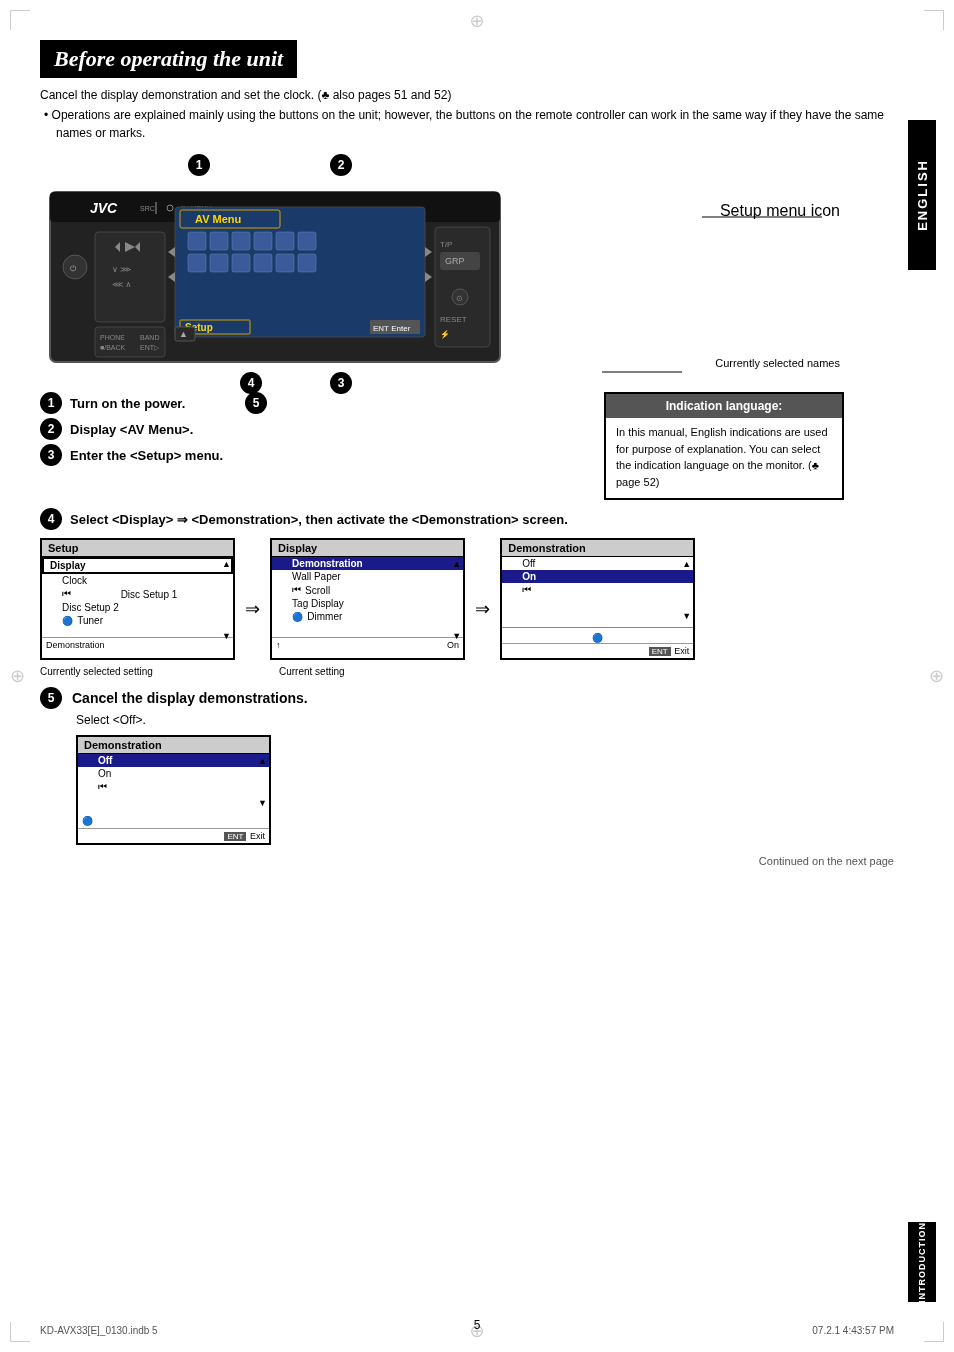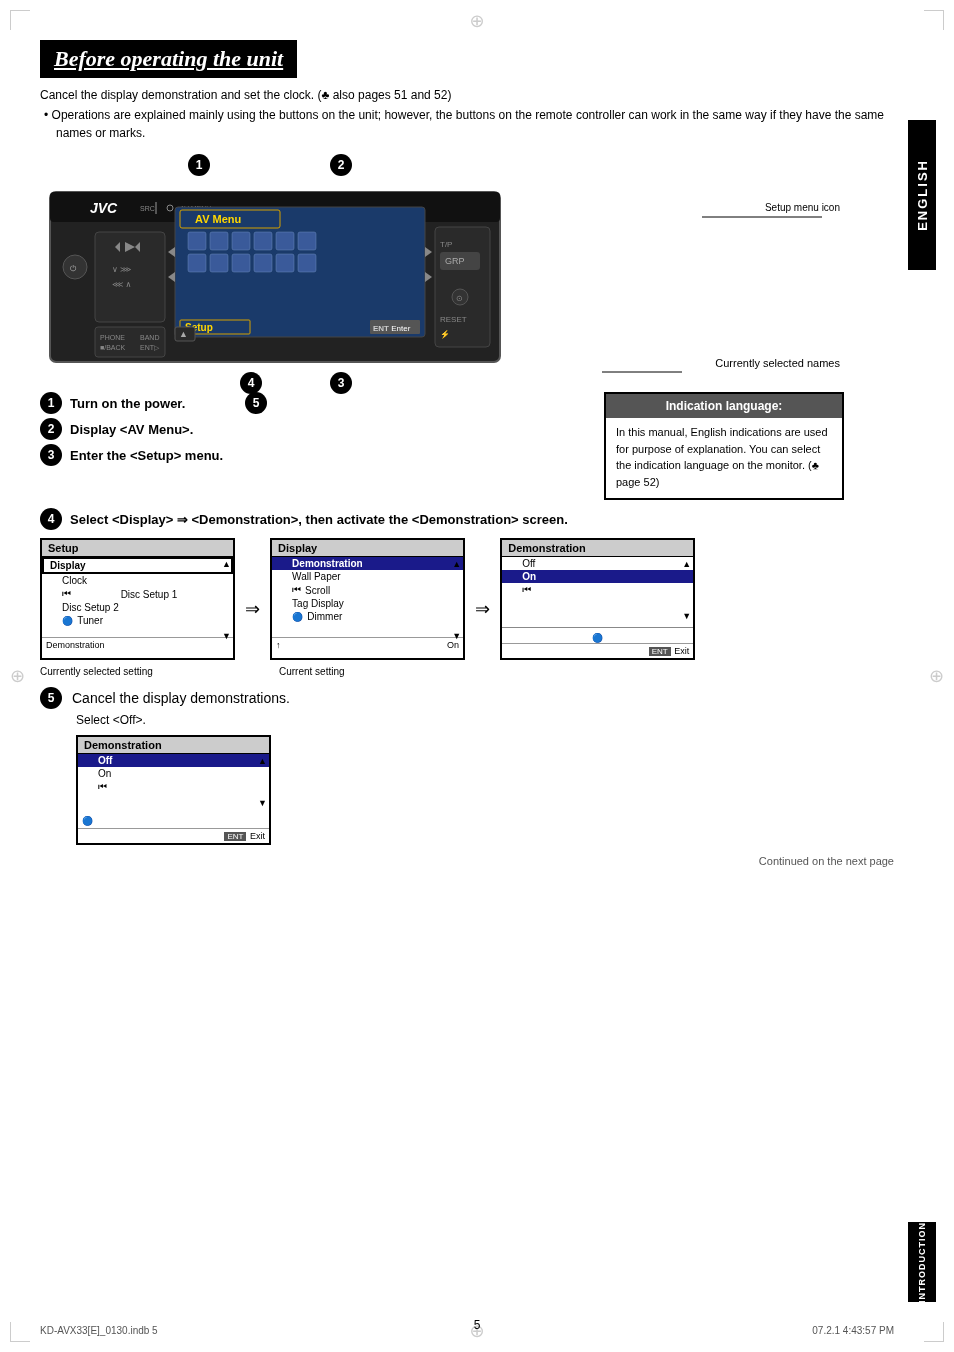--- a/index.html
+++ b/index.html
@@ -118,21 +118,20 @@
       padding: 6px 14px;
       margin-bottom: 10px;
       display: inline-block;
     }
     .title-banner h1 {
       color: #fff;
       font-size: 22px;
       font-style: italic;
       font-weight: bold;
       font-family: Georgia, serif;
-      text-decoration: underline;
     }
 
     .subtitle-text {
       font-size: 12px;
       margin-bottom: 4px;
     }
     .bullet-text {
       font-size: 12px;
       padding-left: 16px;
       margin-bottom: 10px;
@@ -284,21 +283,21 @@
       margin-top: 8px;
     }
     .step5-header {
       display: flex;
       align-items: center;
       gap: 10px;
       margin-bottom: 4px;
     }
     .step5-title {
       font-size: 14px;
-      font-weight: normal;
+      font-weight: bold;
     }
     .step5-sub {
       font-size: 12px;
       margin-bottom: 8px;
       margin-left: 36px;
     }
 
     
     .demo-panel {
       border: 2px solid #000;
@@ -472,21 +471,21 @@
       <div style="position:absolute; left:290px; top:220px;">
         <div class="circle-num">3</div>
       </div>
       <div style="position:absolute; left:200px; top:220px;">
         <div class="circle-num">4</div>
       </div>
       <div style="position:absolute; left:205px; top:240px;">
         <div class="circle-num">5</div>
       </div>
 
-      <div style="position:absolute; right:80px; top:50px; font-size:10px;">Setup menu icon</div>
+      <div style="position:absolute; right:80px; top:50px; font-size:16px;">Setup menu icon</div>
       <svg style="position:absolute; right:98px; top:60px;" width="120" height="20">
         <line x1="120" y1="5" x2="0" y2="5" stroke="#000" stroke-width="1"></line>
       </svg>
 
       <div style="position:absolute; right:80px; top:205px; font-size:11px;">Currently selected names</div>
       <svg style="position:absolute; right:238px; top:215px;" width="80" height="20">
         <line x1="80" y1="5" x2="0" y2="5" stroke="#000" stroke-width="1"></line>
       </svg>
 
     </div>

